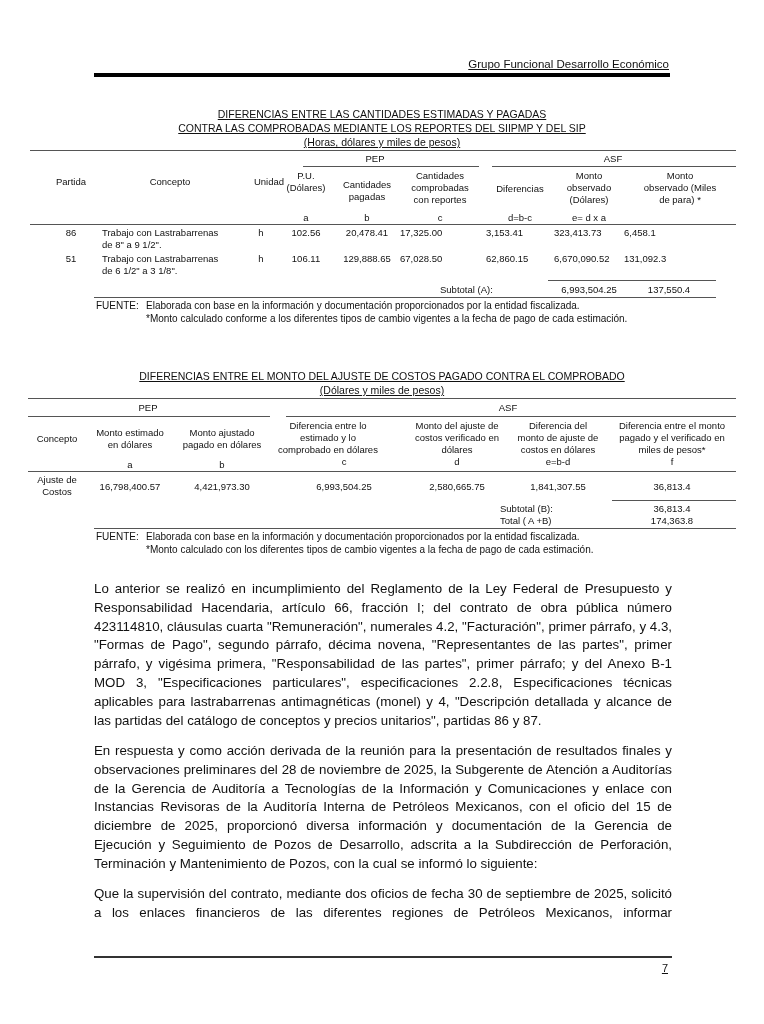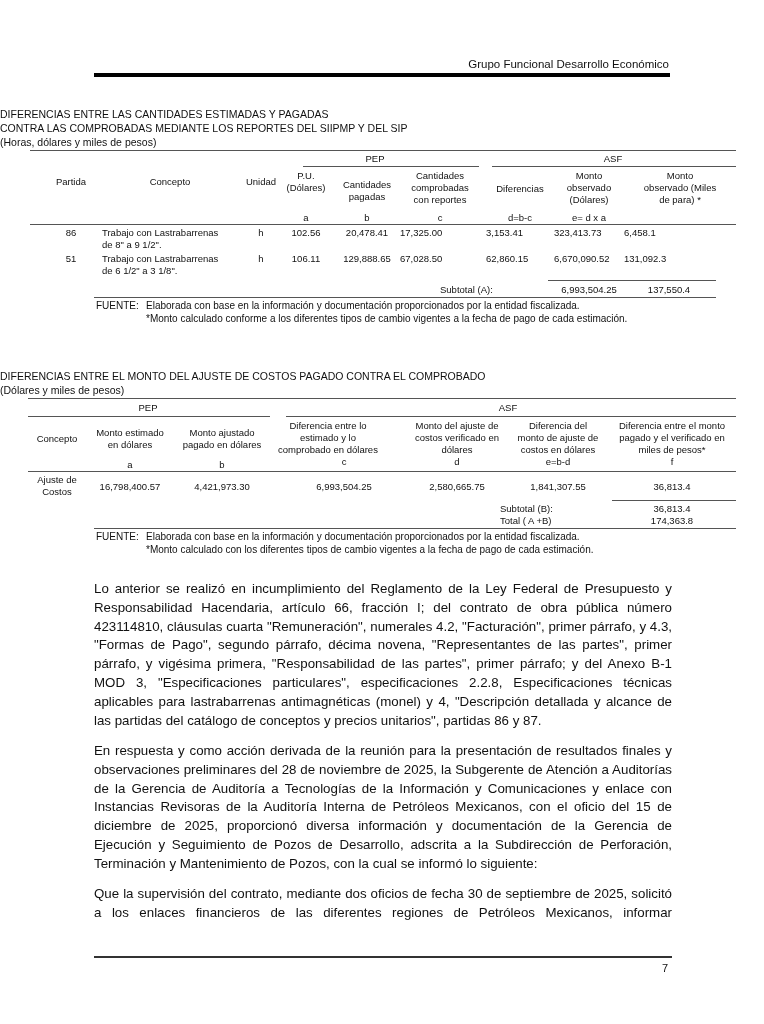--- a/index.html
+++ b/index.html
@@ -1,21 +1,21 @@
 <!DOCTYPE html>
 <html><head>
 <meta charset="utf-8">
 <style>
   html, body { margin:0; padding:0; background:#fff; }
   body { width:764px; height:1024px; position:relative; overflow:hidden;
          font-family:"Liberation Sans", sans-serif; color:#111; }
-  .abs { position:absolute; }
+  .abs { position:absolute;text-decoration:underline; }
   .header-text { right:95px; top:58px; font-size:11.5px; }
   .header-rule { left:94px; top:73px; width:576px; height:4px; background:#000; }
-  .title { left:0; width:764px; text-align:left; font-size:10.5px; line-height:13px; }
+  .title { left:0; width:764px; text-align:center; font-size:10.5px; line-height:13px; }
   .hline { position:absolute; height:1px; background:#555; }
   .cell { position:absolute; font-size:9.5px; line-height:12px; text-align:center; }
   .r { text-align:left; }
   .l { text-align:left; }
   .note { position:absolute; font-size:10px; line-height:13px; }
   .para { position:absolute; left:94px; width:578px; font-size:13.3px; line-height:18.8px;
           text-align:justify; color:#111; }
   .footer-rule { left:94px; top:956px; width:578px; height:2px; background:#333; }
   .page-num { right:96px; top:962px; font-size:11px; }
 </style>
@@ -32,21 +32,21 @@
 
   <div class="hline" style="left:30px; top:150px; width:706px;"></div>
 
   <div class="cell" style="left:300px; top:153px; width:150px;">PEP</div>
   <div class="cell" style="left:490px; top:153px; width:246px;">ASF</div>
   <div class="hline" style="left:303px; top:166px; width:176px;"></div>
   <div class="hline" style="left:492px; top:166px; width:244px;"></div>
 
   <div class="cell" style="left:40px; top:176px; width:62px;">Partida</div>
   <div class="cell" style="left:100px; top:176px; width:140px;">Concepto</div>
-  <div class="cell" style="left:238px; top:176px; width:46px;">Unidad</div>
+  <div class="cell" style="left:238px; top:176px; width:46px;text-align:right;">Unidad</div>
   <div class="cell" style="left:280px; top:170px; width:52px;">
     <div>P.U.</div>
     <div>(Dólares)</div>
   </div>
   <div class="cell" style="left:332px; top:179px; width:70px;">
     <div>Cantidades</div>
     <div>pagadas</div>
   </div>
   <div class="cell" style="left:400px; top:170px; width:80px;">
     <div>Cantidades</div>

